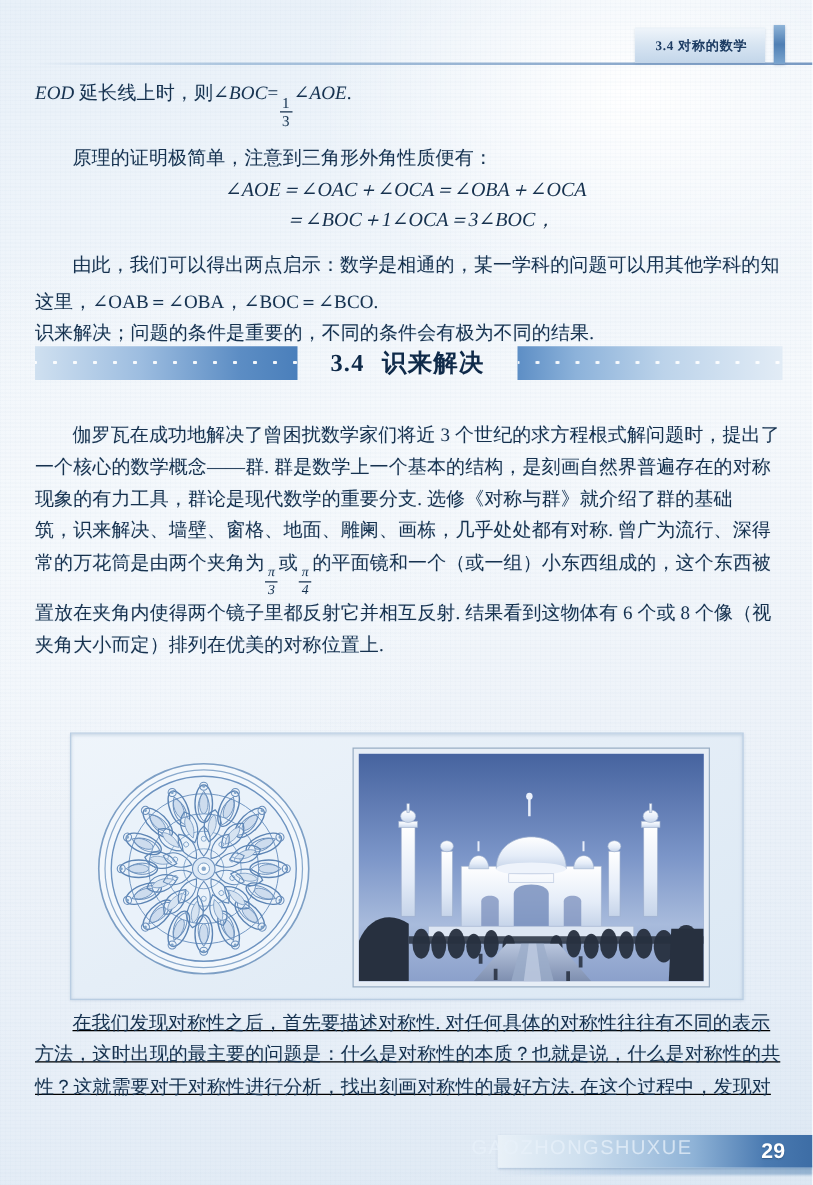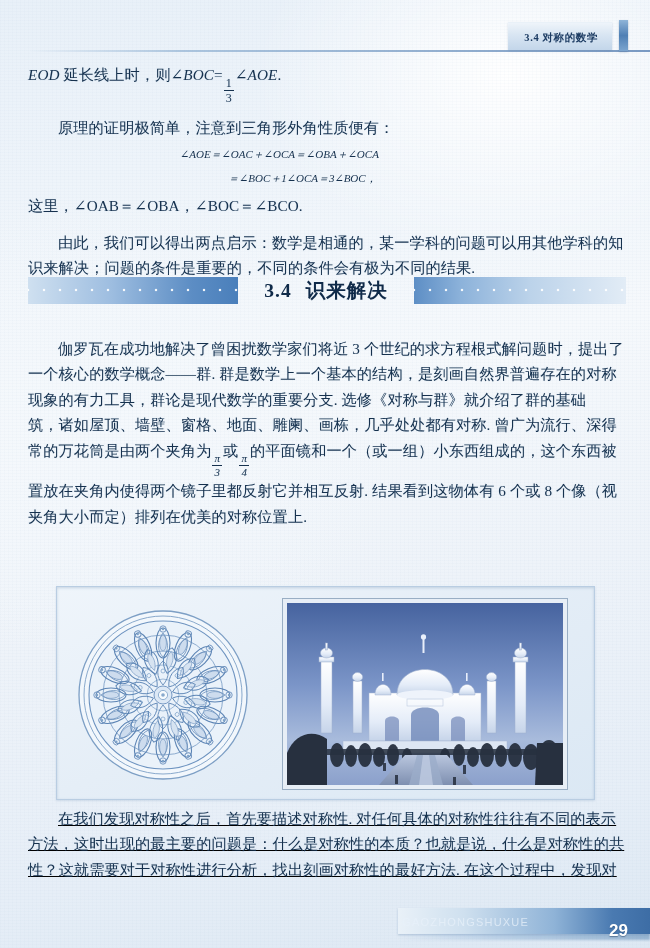--- a/index.html
+++ b/index.html
@@ -70,21 +70,21 @@
   .frac{
     display:inline-flex;flex-direction:column;align-items:center;
     vertical-align:-0.45em;margin:0 1px;line-height:1;
   }
   .frac .num{font-size:12px;padding:0 2px 1px;}
   .frac .den{font-size:12px;padding:1px 2px 0;border-top:1.2px solid #16314e;}
   .frac.pi .num,.frac.pi .den{font-size:11px;font-style:italic;}
 
   .eqblock{margin-top:2px;}
   .eq{
-    font-size:11px;line-height:24px;color:#16314e;white-space:nowrap;
+    font-size:16px;line-height:24px;color:#16314e;white-space:nowrap;
   }
   .eq.r1{padding-left:152px;}
   .eq.r2{padding-left:200px;}
 
   
   .banner{
     position:absolute;left:28px;right:24px;top:276px;height:28px;
     display:flex;align-items:center;
   }
   .barleft,.barright{
@@ -145,27 +145,27 @@
     position:absolute;right:0;bottom:14px;width:252px;height:26px;
     background:linear-gradient(90deg,#e9f1f8 0%,#cfe0ef 26%,#8fb3d7 62%,#4a7ab1 85%,#3d6da5 100%);
     box-shadow:0 1px 2px rgba(70,110,155,.3);
   }
   .footer .fglow{
     position:absolute;right:0;bottom:8px;width:252px;height:7px;
     background:linear-gradient(90deg,rgba(255,255,255,0) 0%,rgba(130,170,210,.4) 40%,rgba(90,135,180,.55) 100%);
     filter:blur(1px);
   }
   .footer .brand{
-    position:absolute;right:121px;bottom:20px;
+    position:absolute;right:96px;bottom:20px;
     font-family:"Liberation Sans","DejaVu Sans",sans-serif;
-    font-size:11px;letter-spacing:1.2px;color:#e8f1fa;opacity:.75;
+    font-size:16px;letter-spacing:1.2px;color:#e8f1fa;opacity:.75;
     white-space:nowrap;
   }
   .footer .pageno{
-    position:absolute;right:22px;bottom:7px;
+    position:absolute;right:22px;bottom:17px;
     font-family:"Liberation Sans","DejaVu Sans",sans-serif;
     font-weight:bold;font-size:17px;color:#ffffff;
     text-shadow:0 1px 1px rgba(30,60,95,.5);
   }
 </style>
 </head>
 <body>
 
 <div class="page"></div>
 <div class="grain"></div>
@@ -187,23 +187,23 @@
       </span><span>∠</span><span class="it">AOE</span><span>.</span>
   </div>
 
   <div class="ln ind" style="margin-top:11px;">原理的证明极简单，注意到三角形外角性质便有：</div>
 
   <div class="eqblock">
     <div class="eq r1 it">∠AOE＝∠OAC＋∠OCA＝∠OBA＋∠OCA</div>
     <div class="eq r2 it">＝∠BOC＋1∠OCA＝3∠BOC，</div>
   </div>
 
+  <div class="ln ind" style="margin-top:11px;">由此，我们可以得出两点启示：数学是相通的，某一学科的问题可以用其他学科的知</div>
+
   <div class="ln" style="margin-top:3px;">这里，∠OAB＝∠OBA，∠BOC＝∠BCO.</div>
-
-  <div class="ln ind" style="margin-top:11px;">由此，我们可以得出两点启示：数学是相通的，某一学科的问题可以用其他学科的知</div>
   <div class="ln">识来解决；问题的条件是重要的，不同的条件会有极为不同的结果.</div>
 </div>
 
 <div class="banner">
   <div class="barleft">
     <div class="dots"></div>
   </div>
   <div class="banner-title">
     <span class="secnum">3.4</span><span>识来解决</span>
   </div>
@@ -211,21 +211,21 @@
     <div class="dots"></div>
   </div>
 </div>
 
 <div class="body2">
 
   <div class="ln ind">伽罗瓦在成功地解决了曾困扰数学家们将近 3 个世纪的求方程根式解问题时，提出了</div>
   <div class="ln">一个核心的数学概念——群. 群是数学上一个基本的结构，是刻画自然界普遍存在的对称</div>
   <div class="ln">现象的有力工具，群论是现代数学的重要分支. 选修《对称与群》就介绍了群的基础</div>
 
-  <div class="ln">筑，诸如屋顶、墙壁、窗格、地面、雕阑、画栋，几乎处处都有对称. 曾广为流行、深得</div>
+  <div class="ln">筑，识来解决、墙壁、窗格、地面、雕阑、画栋，几乎处处都有对称. 曾广为流行、深得</div>
 
   <div class="ln">
     <span>常的万花筒是由两个夹角为</span><span class="frac pi">
         <span class="num">π</span>
         <span class="den">3</span>
       </span><span>或</span><span class="frac pi">
         <span class="num">π</span>
         <span class="den">4</span>
       </span><span>的平面镜和一个（或一组）小东西组成的，这个东西被</span>
   </div>

